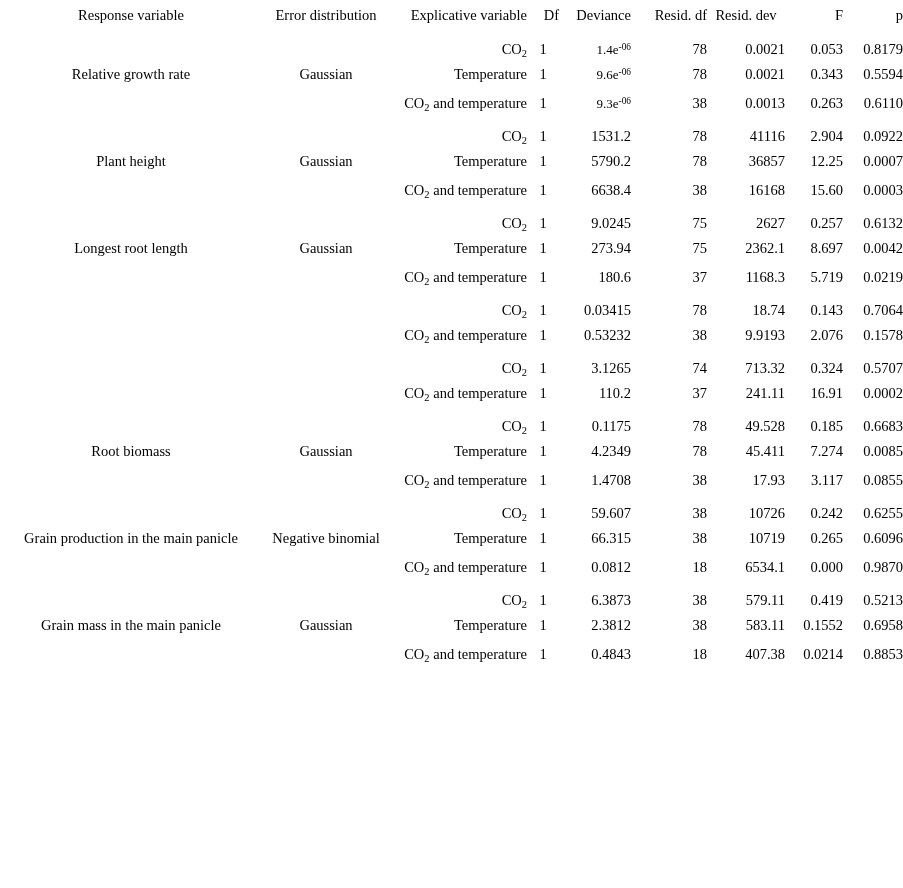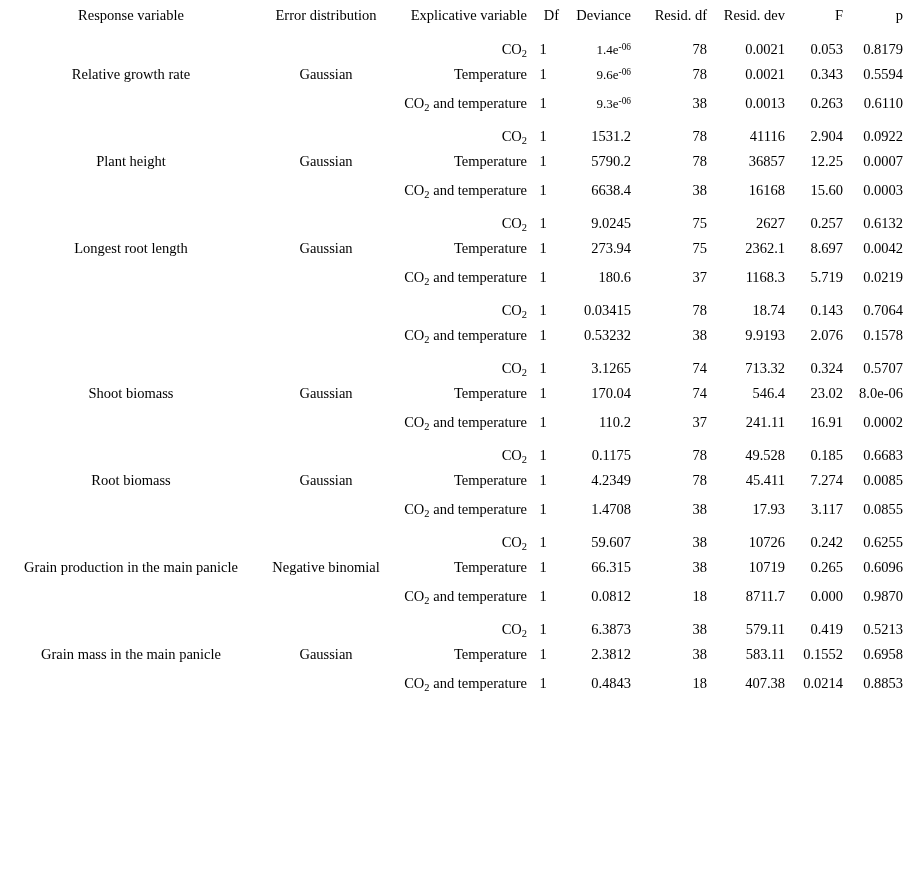--- a/index.html
+++ b/index.html
@@ -55,21 +55,21 @@
   
   thead tr { height: 31px; }
   thead th { vertical-align: bottom; padding-bottom: 2px; }
 
   th.h-resp  { text-align: center; }
   th.h-err   { text-align: center; }
   th.h-expl  { text-align: right; padding-right: 3px; }
   th.h-df    { text-align: right; }
   th.h-dev   { text-align: right; padding-right: 4px; }
   th.h-rdf   { text-align: right; padding-right: 6px; }
-  th.h-rdev  { text-align: right; padding-right: 6px; }
+  th.h-rdev  { padding-right: 6px; }
   th.h-f     { text-align: right; padding-right: 8px; }
   th.h-p     { text-align: right; padding-right: 8px; }
 
   
   tbody tr { height: 29px; }
 
   td.d-resp  { text-align: center; }
   td.d-err   { text-align: center; }
   td.d-expl  { text-align: right; padding-right: 3px; }
   td.d-df    { text-align: center; }
@@ -250,31 +250,20 @@
           <td class="d-err"></td>
           <td class="d-expl">CO<sub>2</sub></td>
           <td class="d-df">1</td>
           <td class="d-dev">3.1265</td>
           <td class="d-rdf">74</td>
           <td class="d-rdev">713.32</td>
           <td class="d-f">0.324</td>
           <td class="d-p">0.5707</td>
         </tr>
         <tr>
-          <td class="d-resp">Shoot biomass</td>
-          <td class="d-err">Gaussian</td>
-          <td class="d-expl">Temperature</td>
-          <td class="d-df">1</td>
-          <td class="d-dev">170.04</td>
-          <td class="d-rdf">74</td>
-          <td class="d-rdev">546.4</td>
-          <td class="d-f">23.02</td>
-          <td class="d-p">8.0e-06</td>
-        </tr>
-        <tr>
           <td class="d-resp"></td>
           <td class="d-err"></td>
           <td class="d-expl">CO<sub>2</sub> and temperature</td>
           <td class="d-df">1</td>
           <td class="d-dev">110.2</td>
           <td class="d-rdf">37</td>
           <td class="d-rdev">241.11</td>
           <td class="d-f">16.91</td>
           <td class="d-p">0.0002</td>
         </tr>
@@ -333,21 +322,21 @@
           <td class="d-f">0.265</td>
           <td class="d-p">0.6096</td>
         </tr>
         <tr>
           <td class="d-resp"></td>
           <td class="d-err"></td>
           <td class="d-expl">CO<sub>2</sub> and temperature</td>
           <td class="d-df">1</td>
           <td class="d-dev">0.0812</td>
           <td class="d-rdf">18</td>
-          <td class="d-rdev">8711.7</td>
+          <td class="d-rdev">6534.1</td>
           <td class="d-f">0.000</td>
           <td class="d-p">0.9870</td>
         </tr>
         <tr class="group-start">
           <td class="d-resp"></td>
           <td class="d-err"></td>
           <td class="d-expl">CO<sub>2</sub></td>
           <td class="d-df">1</td>
           <td class="d-dev">6.3873</td>
           <td class="d-rdf">38</td>

